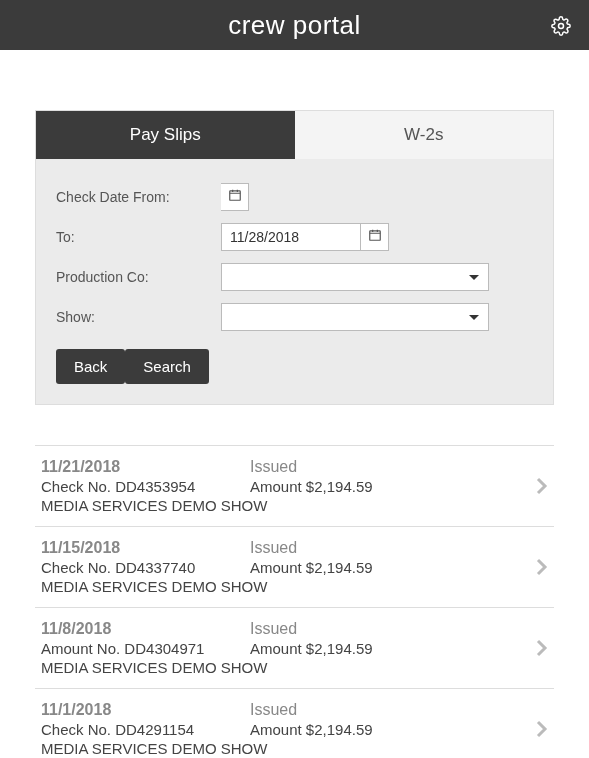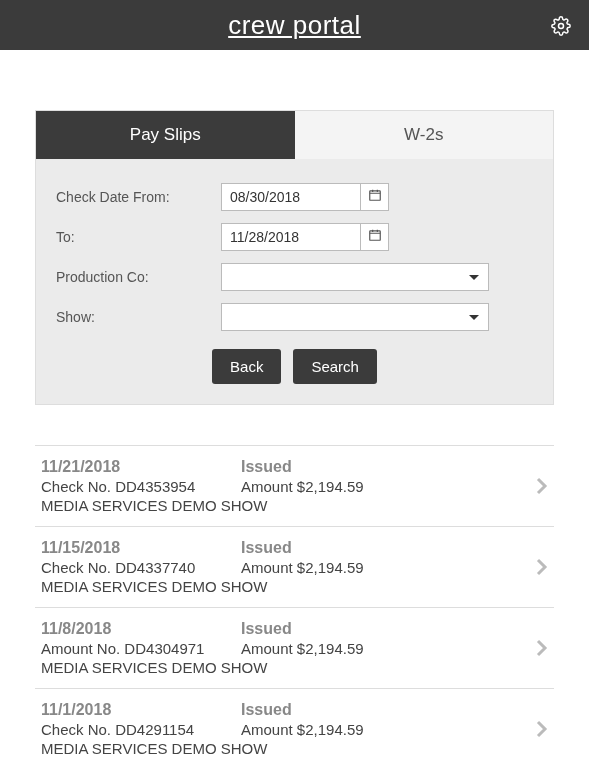--- a/index.html
+++ b/index.html
@@ -5,21 +5,20 @@
     * { box-sizing: border-box; margin: 0; padding: 0; }
     body { font-family: Arial, Helvetica, sans-serif; background: #fff; width: 589px; }
     .header {
       background: #3b3b3b;
       color: #fff;
       height: 50px;
       display: flex;
       align-items: center;
       justify-content: center;
       position: relative;
-      text-decoration: underline;
     }
     .header-title { font-size: 26px; font-weight: 300; letter-spacing: 0.5px; }
     .gear-icon { position: absolute; right: 18px; top: 16px; cursor: pointer; }
     .container { padding: 60px 35px 20px 35px; }
     .tabs {
       display: flex;
       border: 1px solid #ddd;
       border-bottom: none;
     }
     .tab {
@@ -88,44 +87,42 @@
       content: "";
       position: absolute;
       right: 9px;
       top: 11px;
       border-left: 5px solid transparent;
       border-right: 5px solid transparent;
       border-top: 5px solid #333;
     }
     .button-row {
       display: flex;
-      justify-content: center;
-      gap: 12px;
       margin-top: 18px;
     }
     .btn {
       background: #3b3b3b;
       color: #fff;
       border: none;
       border-radius: 3px;
       padding: 9px 18px;
       font-size: 15px;
       cursor: pointer;
     }
     .results { margin-top: 40px; }
     .slip-row {
       border-top: 1px solid #ddd;
       padding: 12px 6px 12px 6px;
       position: relative;
     }
     .slip-row:last-child { border-bottom: 1px solid #ddd; }
-    .slip-line1, .slip-line2 { display: flex; }
+    .slip-line1, .slip-line2 { display: flex; gap: 9px; }
     .slip-col-left { width: 200px; }
     .slip-date { font-weight: bold; color: #888; font-size: 16px; }
-    .slip-status { font-weight: bold; color: #888; font-size: 16px; }
+    .slip-status { font-weight: normal; color: #888; font-size: 16px; }
     .slip-check, .slip-amount, .slip-show { font-size: 15px; color: #444; margin-top: 2px; }
     .chevron {
       position: absolute;
       right: 6px;
       top: 50%;
       transform: translateY(-50%);
       cursor: pointer;
     }
     .chevron svg { display: block; }
   </style>
@@ -147,21 +144,20 @@
   <div class="tabs">
     <div class="tab active">Pay Slips</div>
     <div class="tab">W-2s</div>
   </div>
 
   <div class="filter-panel">
 
     <div class="filter-row">
       <div class="filter-label">Check Date From:</div>
       <div class="date-wrap">
-        <input class="date-input" value="08/30/2018" style="">
         <div class="date-btn">
           <span>
             <svg width="14" height="14" viewBox="0 0 24 24" fill="none" stroke="#555" stroke-width="2">
                 <rect x="3" y="5" width="18" height="16" rx="1"></rect>
                 <path d="M3 9h18M8 3v4M16 3v4"></path>
               </svg>
           </span>
         </div>
       </div>
     </div>

